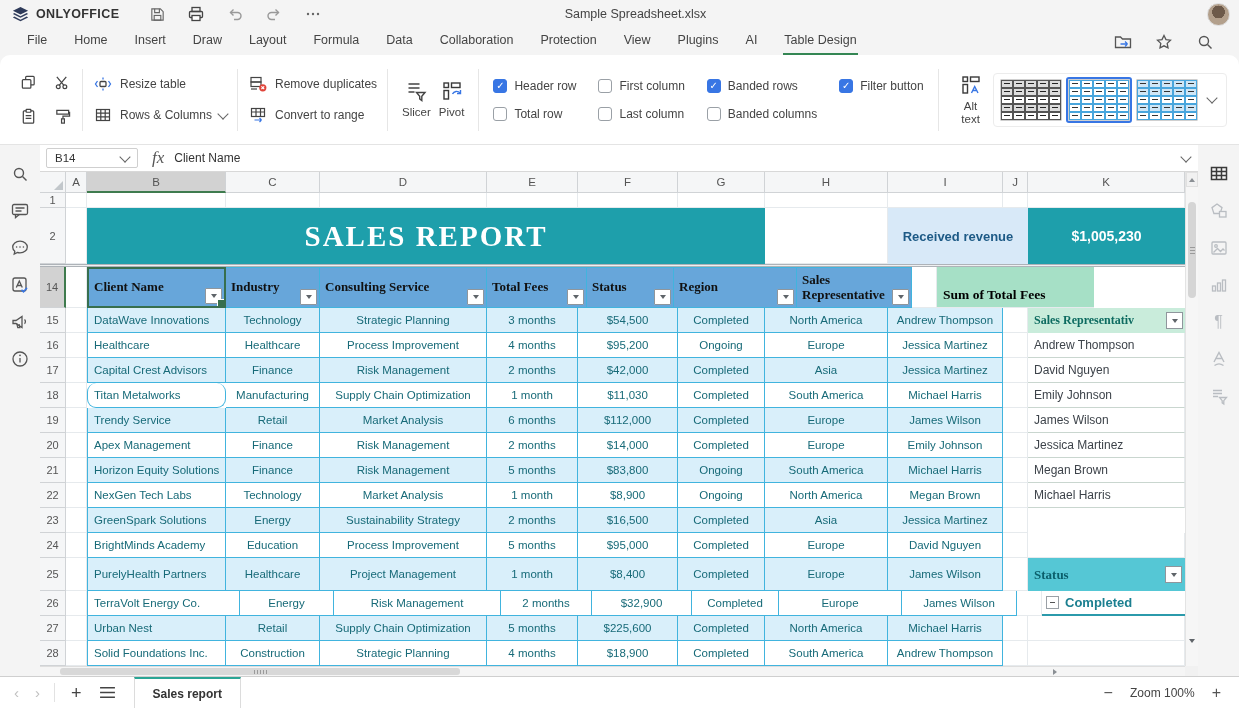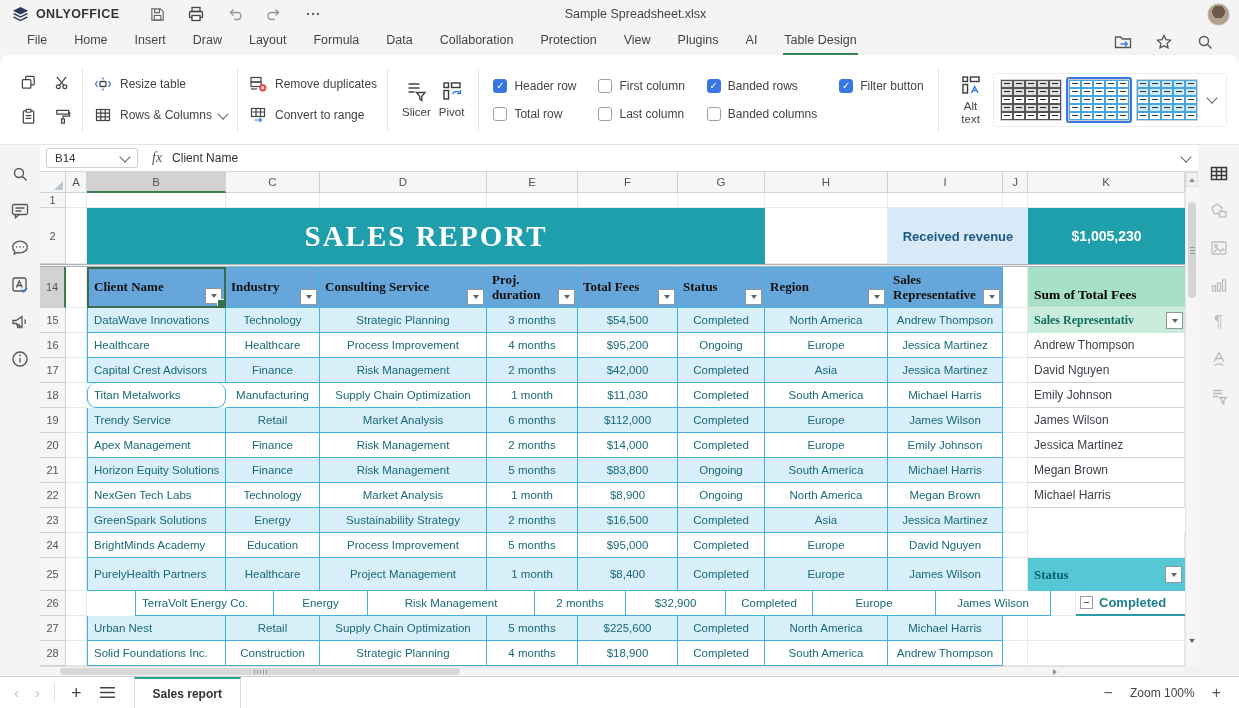--- a/index.html
+++ b/index.html
@@ -45,21 +45,21 @@
   .t-cell{border:0.5px solid #b9b9b9;display:flex;align-items:center;justify-content:center;}
   .t-dash{width:6px;height:1.5px;background:#333;}
   .gal-chev{width:16px;height:42px;display:flex;align-items:center;justify-content:center;cursor:pointer;}
   .chev{width:7px;height:7px;border-right:1.5px solid #666;border-bottom:1.5px solid #666;transform:rotate(45deg);margin-top:-3px;}
 
   
   .fbar{position:absolute;left:40px;top:145px;width:1158px;height:27px;background:#fff;border-bottom:1px solid #d8d8d8;
         display:flex;align-items:center;box-sizing:border-box;}
   .namebox{width:92px;height:20px;border:1px solid #cfcfcf;border-radius:2px;margin-left:6px;display:flex;align-items:center;
            font-size:11.5px;color:#333;padding-left:8px;box-sizing:border-box;justify-content:space-between;}
-  .fx{font-family:"Liberation Serif","DejaVu Serif",serif;font-style:italic;font-size:14px;color:#555;margin:0 10px 0 14px;}
+  .fx{font-family:"Liberation Serif","DejaVu Serif",serif;font-style:italic;font-size:17px;color:#555;margin:0 10px 0 14px;}
   .fvalue{font-size:12px;color:#333;}
   .fbar-chev{margin-left:auto;margin-right:8px;}
 
   
   .rail{position:absolute;top:145px;height:531px;background:#f4f4f4;display:flex;flex-direction:column;align-items:center;gap:15px;padding-top:18px;box-sizing:border-box;}
   .rail.left{left:0;width:40px;}
   .rail.right{left:1198px;width:41px;}
   .rail-ic{width:22px;height:22px;display:flex;align-items:center;justify-content:center;cursor:pointer;}
   .glyph-light{font-size:16px;color:#b9bdc2;line-height:1;}
 
@@ -784,26 +784,20 @@
           <div class="fbtn">
             <span class="tri"></span>
           </div>
         </div>
         <div class="cell hdrcell" style="width: 167px; height: 41px;">
           <span>Consulting Service</span>
           <div class="fbtn">
             <span class="tri"></span>
           </div>
         </div>
-        <div class="cell hdrcell" style="width: 91px; height: 41px;">
-          <span>Proj. duration</span>
-          <div class="fbtn">
-            <span class="tri"></span>
-          </div>
-        </div>
         <div class="cell hdrcell" style="width: 100px; height: 41px;">
           <span>Total Fees</span>
           <div class="fbtn">
             <span class="tri"></span>
           </div>
         </div>
         <div class="cell hdrcell" style="width: 87px; height: 41px;">
           <span>Status</span>
           <div class="fbtn">
             <span class="tri"></span>
@@ -983,21 +977,21 @@
         <div class="cell k-status" style="width: 157px; height: 33px;">
           <span>Status</span>
           <span class="k-dd">
             <span class="tri"></span>
           </span>
         </div>
       </div>
       <div class="grow">
         <div class="gut" style="height: 25px;">26</div>
         <div class="cell plaincell" style="width: 21px; height: 25px;"></div>
-        <div class="cell dcell first" style="width: 139px; height: 25px; margin-left: 48px;">TerraVolt Energy Co.</div>
+        <div class="cell dcell first" style="width: 153px; height: 25px;">TerraVolt Energy Co.</div>
         <div class="cell dcell" style="width: 94px; height: 25px;">Energy</div>
         <div class="cell dcell" style="width: 167px; height: 25px;">Risk Management</div>
         <div class="cell dcell" style="width: 91px; height: 25px;">2 months</div>
         <div class="cell dcell" style="width: 100px; height: 25px;">$32,900</div>
         <div class="cell dcell" style="width: 87px; height: 25px;">Completed</div>
         <div class="cell dcell" style="width: 123px; height: 25px;">Europe</div>
         <div class="cell dcell" style="width: 115px; height: 25px;">James Wilson</div>
         <div class="cell plaincell" style="width: 25px; height: 25px;"></div>
         <div class="cell k-completed" style="width: 157px; height: 25px;">
           <span class="collapse-box">

